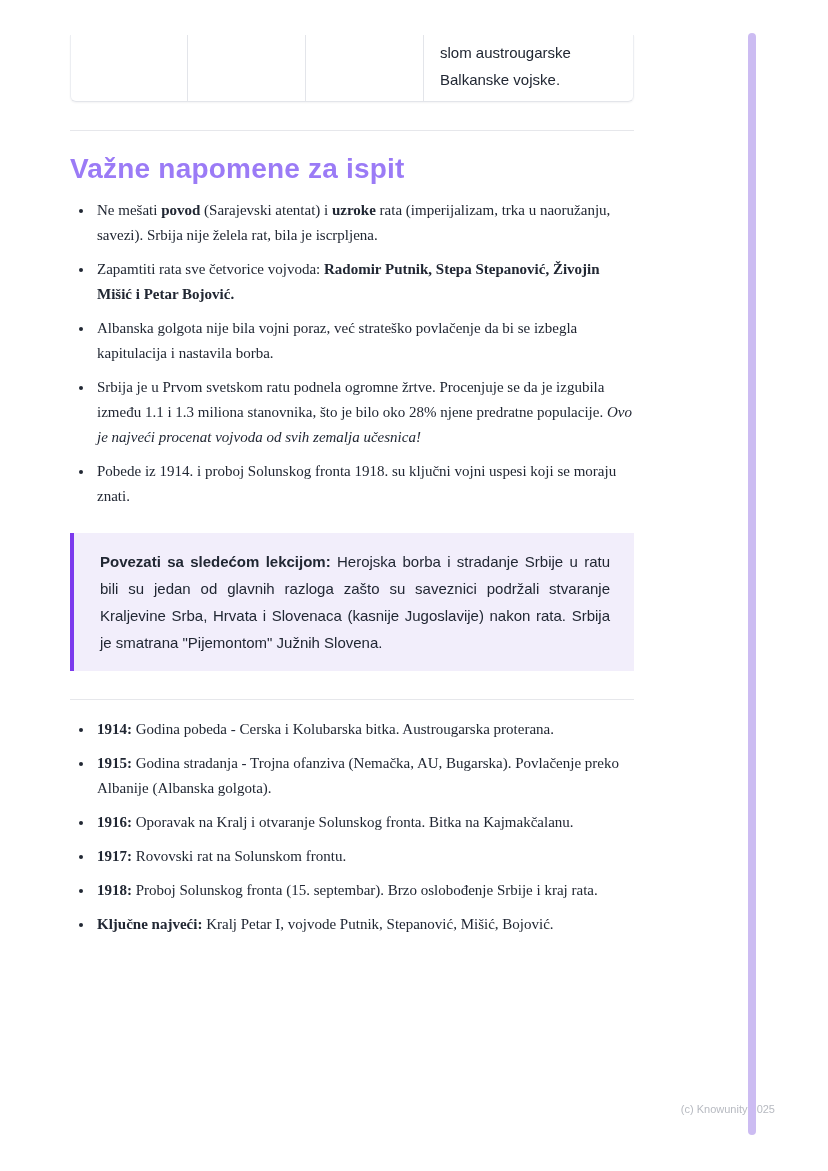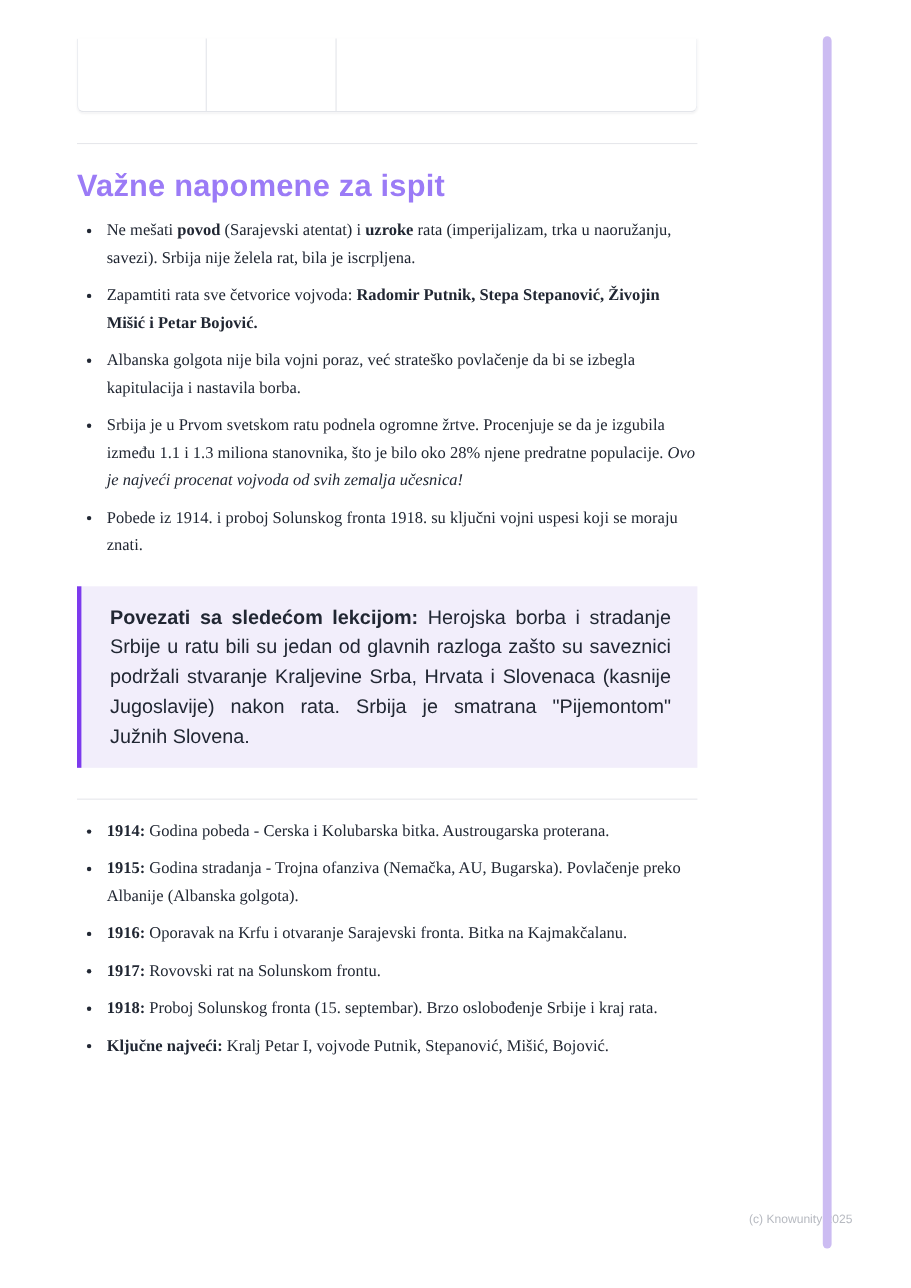--- a/index.html
+++ b/index.html
@@ -44,21 +44,21 @@
 
   .seg-b { font-weight:700; }
   .seg-i { font-style:italic; }
 
   .callout {
     margin-top:24px;
     background:var(--callout-bg,#f2eefb);
     border-left:4px solid var(--callout-border,#7c3aed);
     padding:15px 24px 15px 26px;
   }
-  .callout p { font-size:18px; line-height:27px; text-align:justify; }
+  .callout p { font-size:15px; line-height:27px; text-align:justify; }
 
   .footer {
     position:absolute;
     right:53px; bottom:56px;
     font-size:11px;
     color:#b7bac1;
   }
 
   .scrollbar {
     position:absolute;
@@ -72,20 +72,23 @@
 </head>
 <body>
 
 <div class="page">
   <div class="content">
 
     <div class="table-fragment">
       <div class="tcell c1"></div>
       <div class="tcell c2"></div>
       <div class="tcell c3"></div>
+      <div class="tcell c4">
+        <span>slom austrougarske Balkanske vojske.</span>
+      </div>
     </div>
 
     <hr class="divider">
 
     <h2 class="section-title">Važne napomene za ispit</h2>
 
     <ul class="bullets">
       <li><span class="rich"><span>Ne mešati </span><span class="seg-b">povod</span><span> (Sarajevski atentat) i </span><span class="seg-b">uzroke</span><span> rata (imperijalizam, trka u naoružanju, savezi). Srbija nije želela rat, bila je iscrpljena.</span></span></li>
       <li><span class="rich"><span>Zapamtiti rata sve četvorice vojvoda: </span><span class="seg-b">Radomir Putnik, Stepa Stepanović, Živojin Mišić i Petar Bojović.</span></span></li>
       <li><span class="rich"><span>Albanska golgota nije bila vojni poraz, već strateško povlačenje da bi se izbegla kapitulacija i nastavila borba.</span></span></li>
@@ -96,21 +99,21 @@
     <aside class="callout">
       <p class="rich"><span class="seg-b">Povezati sa sledećom lekcijom:</span><span> Herojska borba i stradanje Srbije u ratu bili su jedan od glavnih razloga zašto su saveznici podržali stvaranje Kraljevine Srba, Hrvata i Slovenaca (kasnije Jugoslavije) nakon rata. Srbija je smatrana "Pijemontom" Južnih Slovena.</span></p>
     </aside>
 
     <hr class="divider">
 
 
     <ul class="bullets">
       <li><span class="rich"><span class="seg-b">1914:</span><span> Godina pobeda - Cerska i Kolubarska bitka. Austrougarska proterana.</span></span></li>
       <li><span class="rich"><span class="seg-b">1915:</span><span> Godina stradanja - Trojna ofanziva (Nemačka, AU, Bugarska). Povlačenje preko Albanije (Albanska golgota).</span></span></li>
-      <li><span class="rich"><span class="seg-b">1916:</span><span> Oporavak na Krfu i otvaranje Sarajevski fronta. Bitka na Kajmakčalanu.</span></span></li>
+      <li><span class="rich"><span class="seg-b">1916:</span><span> Oporavak na Kralj i otvaranje Solunskog fronta. Bitka na Kajmakčalanu.</span></span></li>
       <li><span class="rich"><span class="seg-b">1917:</span><span> Rovovski rat na Solunskom frontu.</span></span></li>
       <li><span class="rich"><span class="seg-b">1918:</span><span> Proboj Solunskog fronta (15. septembar). Brzo oslobođenje Srbije i kraj rata.</span></span></li>
       <li><span class="rich"><span class="seg-b">Ključne najveći:</span><span> Kralj Petar I, vojvode Putnik, Stepanović, Mišić, Bojović.</span></span></li>
     </ul>
 
   </div>
 
   <div class="footer">(c) Knowunity 2025</div>
   <div class="scrollbar"></div>
 </div>

